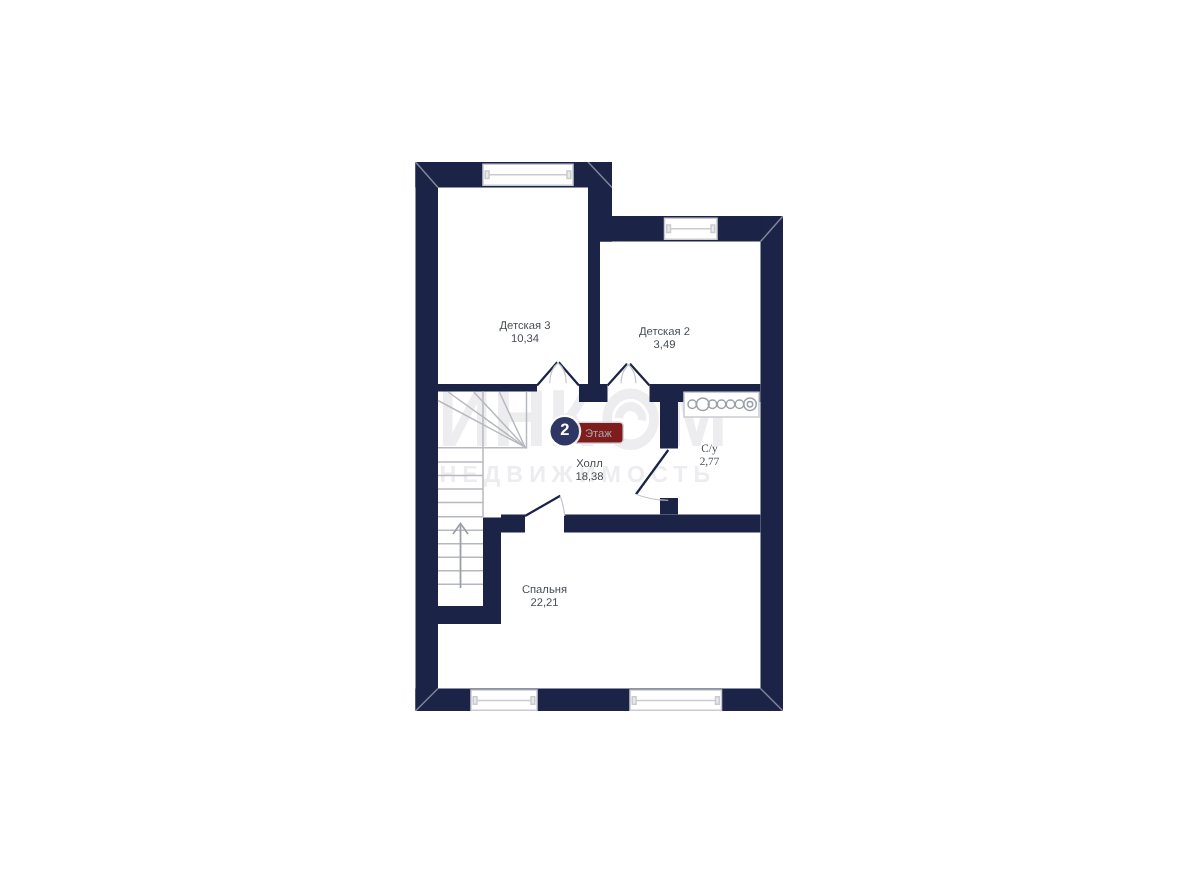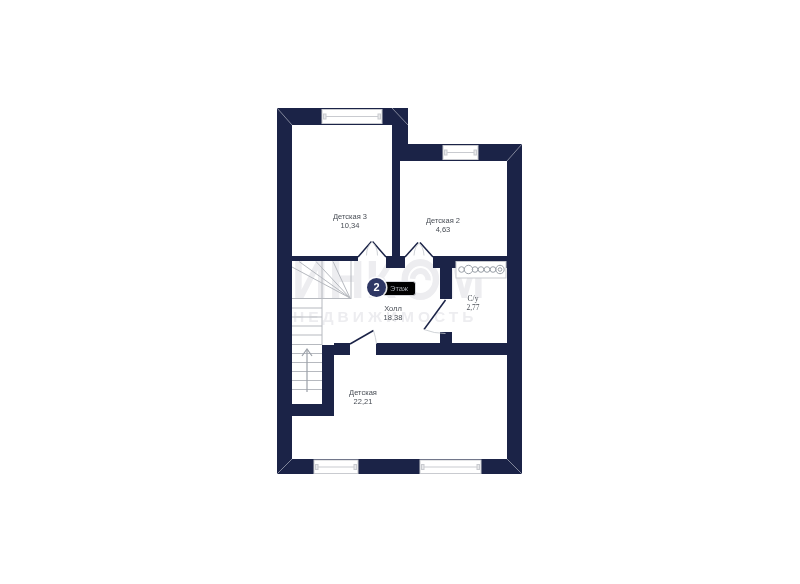--- a/index.html
+++ b/index.html
@@ -29,21 +29,21 @@
   }
   
   .room-label{
     position:absolute;z-index:3;text-align:center;color:#474c54;
     font-size:7.5px;line-height:9px;
   }
   
   .floor-badge{position:absolute;left:367px;top:278px;z-index:4;width:52px;height:20px;}
   .badge-pill{
     position:absolute;left:11px;top:3px;height:9px;padding:2px 7px 2px 11px;
-    background:#000000;border:1px solid #d6d8dd;border-radius:3px;
+    background:#7f1d1d;border:1px solid #d6d8dd;border-radius:3px;
     color:#a6a9b0;font-size:7.5px;line-height:9px;white-space:nowrap;
   }
   .badge-circle{
     position:absolute;left:0;top:0;width:19px;height:19px;border-radius:50%;
     background:#2e3764;box-shadow:0 0 0 1.5px rgba(255,255,255,.9);
     color:#ffffff;font-size:11px;font-weight:bold;line-height:19px;text-align:center;
   }
 </style>
 </head>
 <body>
@@ -177,32 +177,32 @@
       </g>
     </g>
   </svg>
 
   <div class="room-label" style="left:310px;top:212px;width:80px;">
     <div>Детская 3</div>
     <div>10,34</div>
   </div>
   <div class="room-label" style="left:403px;top:184px;width:80px;margin-top:32px;">
     <div>Детская 2</div>
-    <div>4,63</div>
+    <div>3,49</div>
   </div>
   <div class="room-label" style="left:363px;top:304px;width:60px;">
     <div>Холл</div>
     <div>18,38</div>
   </div>
   <div class="room-label" style="left:443px;top:294px;width:60px;font-family:Liberation Serif, serif;">
     <div>С/у</div>
     <div>2,77</div>
   </div>
   <div class="room-label" style="left:323px;top:388px;width:80px;">
-    <div>Детская</div>
+    <div>Спальня</div>
     <div>22,21</div>
   </div>
 
   <div class="floor-badge">
     <div class="badge-pill">Этаж</div>
     <div class="badge-circle">2</div>
   </div>
 
 </div>
 

